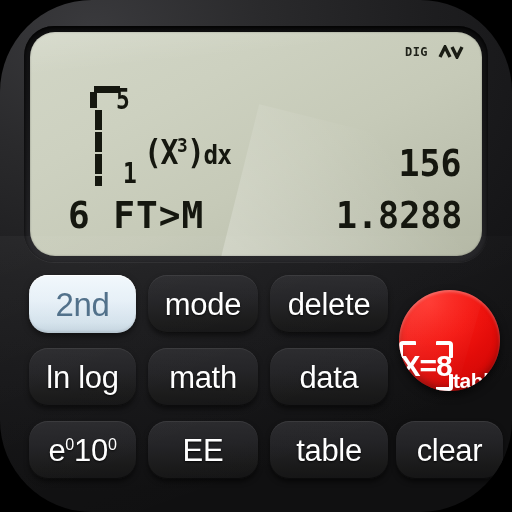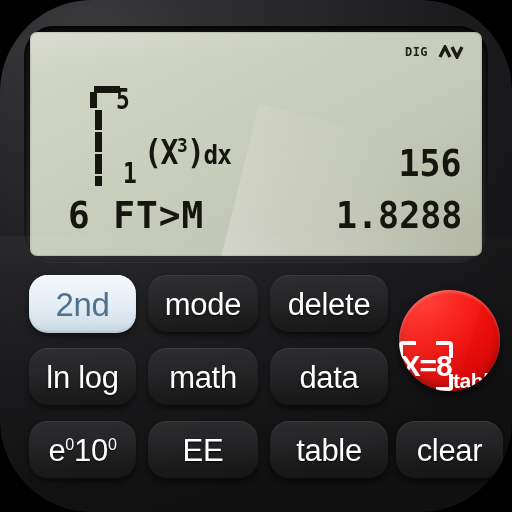--- a/index.html
+++ b/index.html
@@ -47,21 +47,21 @@
       0 1px 0 rgba(255,255,255,0.06);
     padding: 6px;
     box-sizing: border-box;
   }
 
   
   .lcd {
     position: relative;
     width: 100%;
     height: 100%;
-    border-radius: 7px;
+    border-radius: 25px;
     background: linear-gradient(152deg, #d2d6c6 0%, #cdd1c0 30%, #c6cab8 58%, #bcc0ae 82%, #b3b7a4 100%);
     overflow: hidden;
     box-shadow: inset 0 0 2px rgba(0,0,0,0.35);
   }
   
   .lcd-gloss {
     position: absolute;
     left: -14%; top: -78%;
     width: 135%; height: 150%;
     background: linear-gradient(183deg, rgba(255,255,255,0.60) 0%, rgba(255,255,255,0.34) 42%, rgba(255,255,255,0.10) 62%, rgba(255,255,255,0) 70%);

